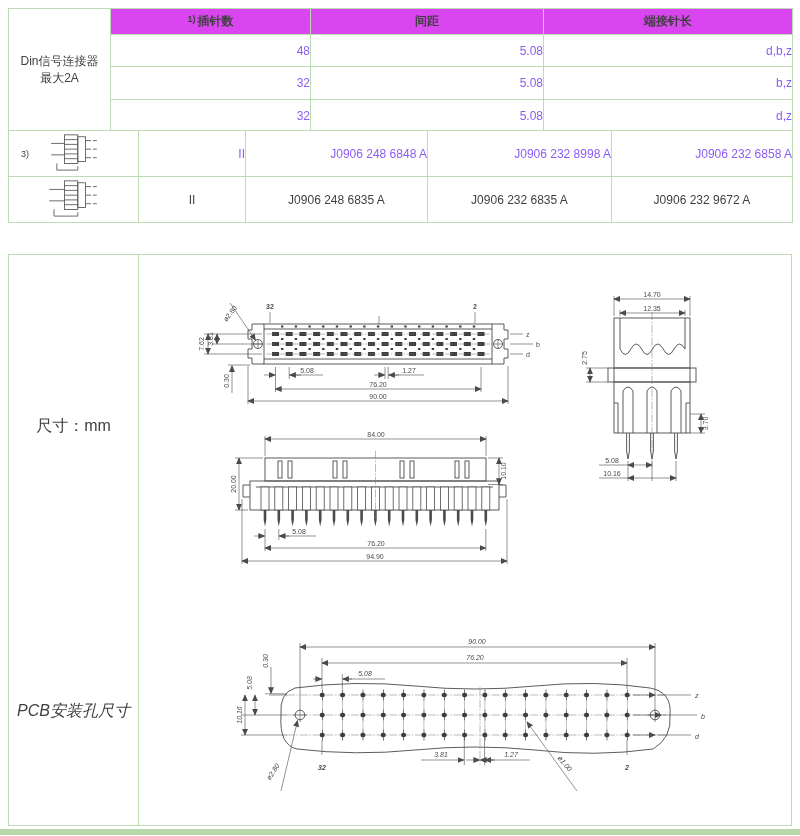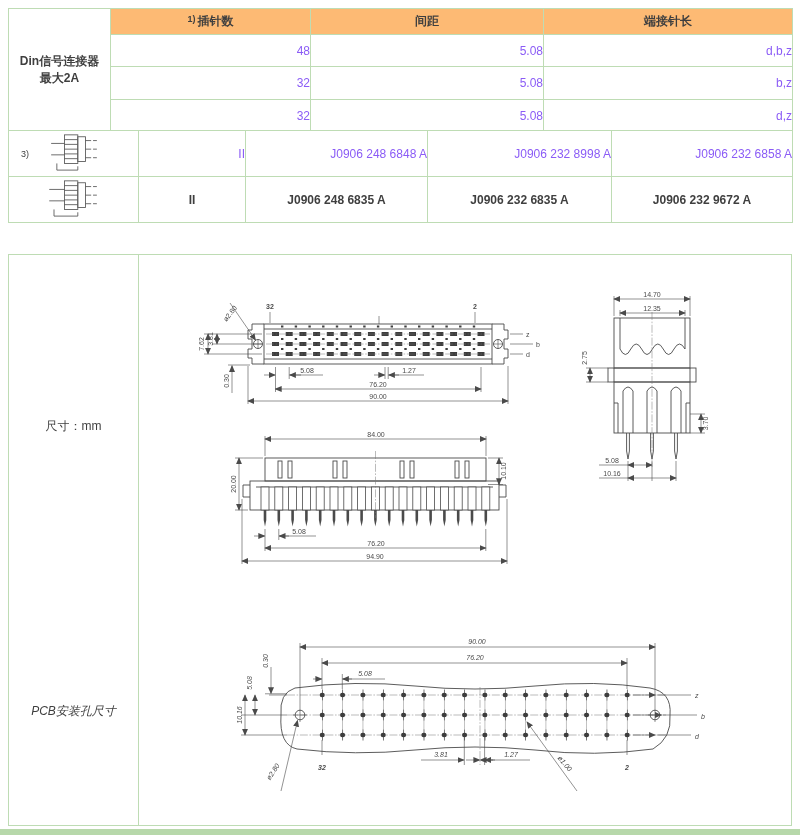--- a/index.html
+++ b/index.html
@@ -1,26 +1,26 @@
 <!DOCTYPE html>
 <html><head>
 <meta charset="utf-8">
 <style>
   html,body{margin:0;padding:0;background:#fff;}
   .page{position:relative;width:800px;height:836px;background:#ffffff;
         font-family:"Liberation Sans","DejaVu Sans",sans-serif;color:#3f3f3f;overflow:hidden;}
   table{border-collapse:collapse;table-layout:fixed;position:absolute;background:#fff;}
   td{border:1px solid #bedcb4;text-align:center;vertical-align:middle;font-size:12px;padding:0;}
-  .hdr{background:#fdba74;font-weight:bold;}
+  .hdr{background:#d946ef;font-weight:bold;}
   .sup{font-size:9px;position:relative;top:-3px;margin-right:2px;}
-  .b{font-weight:bold;}
+  .b{font-weight:normal;}
   .muted{color:#8b5cf6;text-align:right;}
   .section{position:absolute;left:8px;width:784px;border:1px solid #bedcb4;box-sizing:border-box;background:#fff;}
   .sec-label{position:absolute;left:0;top:0;width:130px;height:100%;border-right:1px solid #bedcb4;
-             display:flex;align-items:center;justify-content:center;font-size:12px;box-sizing:border-box;}
+             display:flex;align-items:center;justify-content:center;font-size:16px;box-sizing:border-box;}
   .draw-area{position:absolute;left:131px;top:0;right:0;bottom:0;}
   .draw-area>svg{position:absolute;overflow:visible;}
   svg text{font-family:"Liberation Sans","DejaVu Sans",sans-serif;font-size:7px;fill:#4a4a4a;}
   .out{stroke:#4a4a4a;stroke-width:0.9;fill:none;}
   .dim{stroke:#4a4a4a;stroke-width:0.6;fill:none;}
   .thin{stroke:#777;stroke-width:0.5;fill:none;stroke-dasharray:8 1.6 1.6 1.6;}
   .note3{position:absolute;left:12px;top:50%;transform:translateY(-50%);font-size:9px;}
   .iconcell{position:relative;}
   .footer-bar{position:absolute;left:0;top:829px;width:800px;height:6px;background:#b7d8aa;}
 </style>

